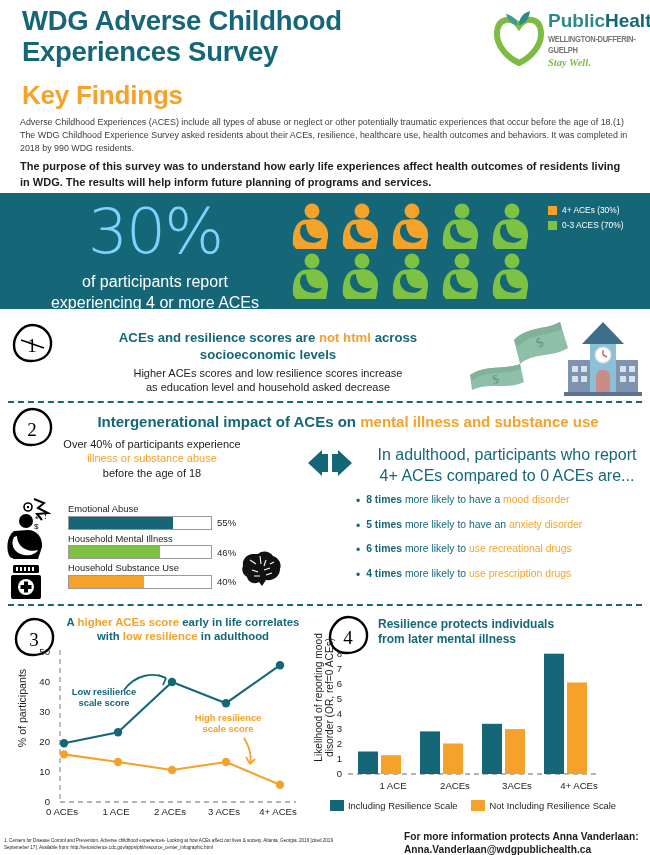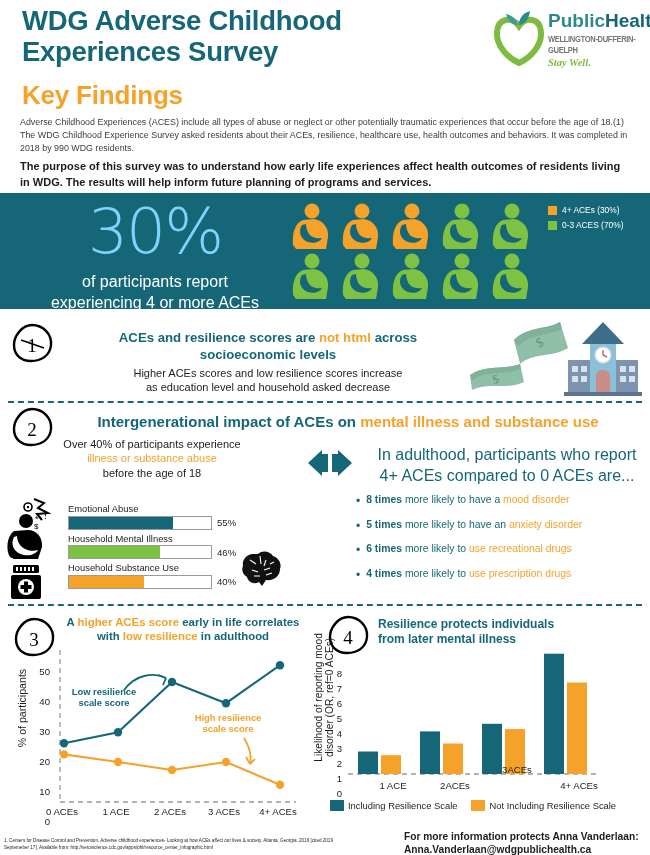--- a/index.html
+++ b/index.html
@@ -128,21 +128,21 @@
     position: absolute; left: 66px; top: 616px; width: 234px; text-align: center;
     font-size: 11.4px; font-weight: bold; line-height: 1.2; color: #156778;
   }
   .s3-title .hl { color: #F5A22A; }
   .s3-chart { position: absolute; left: 6px; top: 650px; width: 300px; height: 188px; }
   .axis-y-label-3 {
     position: absolute; left: -44px; top: 52px; width: 120px;
     font-size: 10.6px; color: #1d1d1b; text-align: center;
     transform: rotate(-90deg);
   }
-  .ytick { position: absolute; font-size: 9.6px; color: #1d1d1b; text-align: right; width: 20px; margin-top: 20px; }
+  .ytick { position: absolute; font-size: 9.6px; color: #1d1d1b; text-align: right; width: 20px; }
   .xtick { position: absolute; font-size: 9.6px; color: #1d1d1b; text-align: center; width: 52px; }
   .ann { position: absolute; font-size: 9.4px; font-weight: bold; line-height: 1.18; text-align: center; }
   .ann-low { color: #156778; }
   .ann-high { color: #F5A22A; }
 
   
   .s4-title {
     position: absolute; left: 378px; top: 617px; width: 256px; text-align: left;
     font-size: 12px; font-weight: bold; line-height: 1.22; color: #156778;
   }
@@ -489,21 +489,21 @@
       <rect x="72" y="79.4" width="20" height="42.6" fill="#156778"></rect>
       <rect x="95" y="91.5" width="20" height="30.5" fill="#F5A22A"></rect>
       <rect x="134" y="71.8" width="20" height="50.2" fill="#156778"></rect>
       <rect x="157" y="77.1" width="20" height="44.9" fill="#F5A22A"></rect>
       <rect x="196" y="1.7" width="20" height="120.3" fill="#156778"></rect>
       <rect x="219" y="30.5" width="20" height="91.5" fill="#F5A22A"></rect>
     </svg>
 
     <div class="xtick" style="left:66px;  top:128px; width:54px;">1 ACE</div>
     <div class="xtick" style="left:128px; top:128px; width:54px;">2ACEs</div>
-    <div class="xtick" style="left:190px; top:112px; width:54px;">3ACEs</div>
+    <div class="xtick" style="left:190px; top:128px; width:54px;">3ACEs</div>
     <div class="xtick" style="left:252px; top:128px; width:54px;">4+ ACEs</div>
   </div>
 
   <div class="s4-legend">
     <div class="legend-row">
       <span class="legend-swatch" style="background:#156778"></span>
       <span class="legend-label">Including Resilience Scale</span>
     </div>
     <div class="legend-row">
       <span class="legend-swatch" style="background:#F5A22A"></span>

